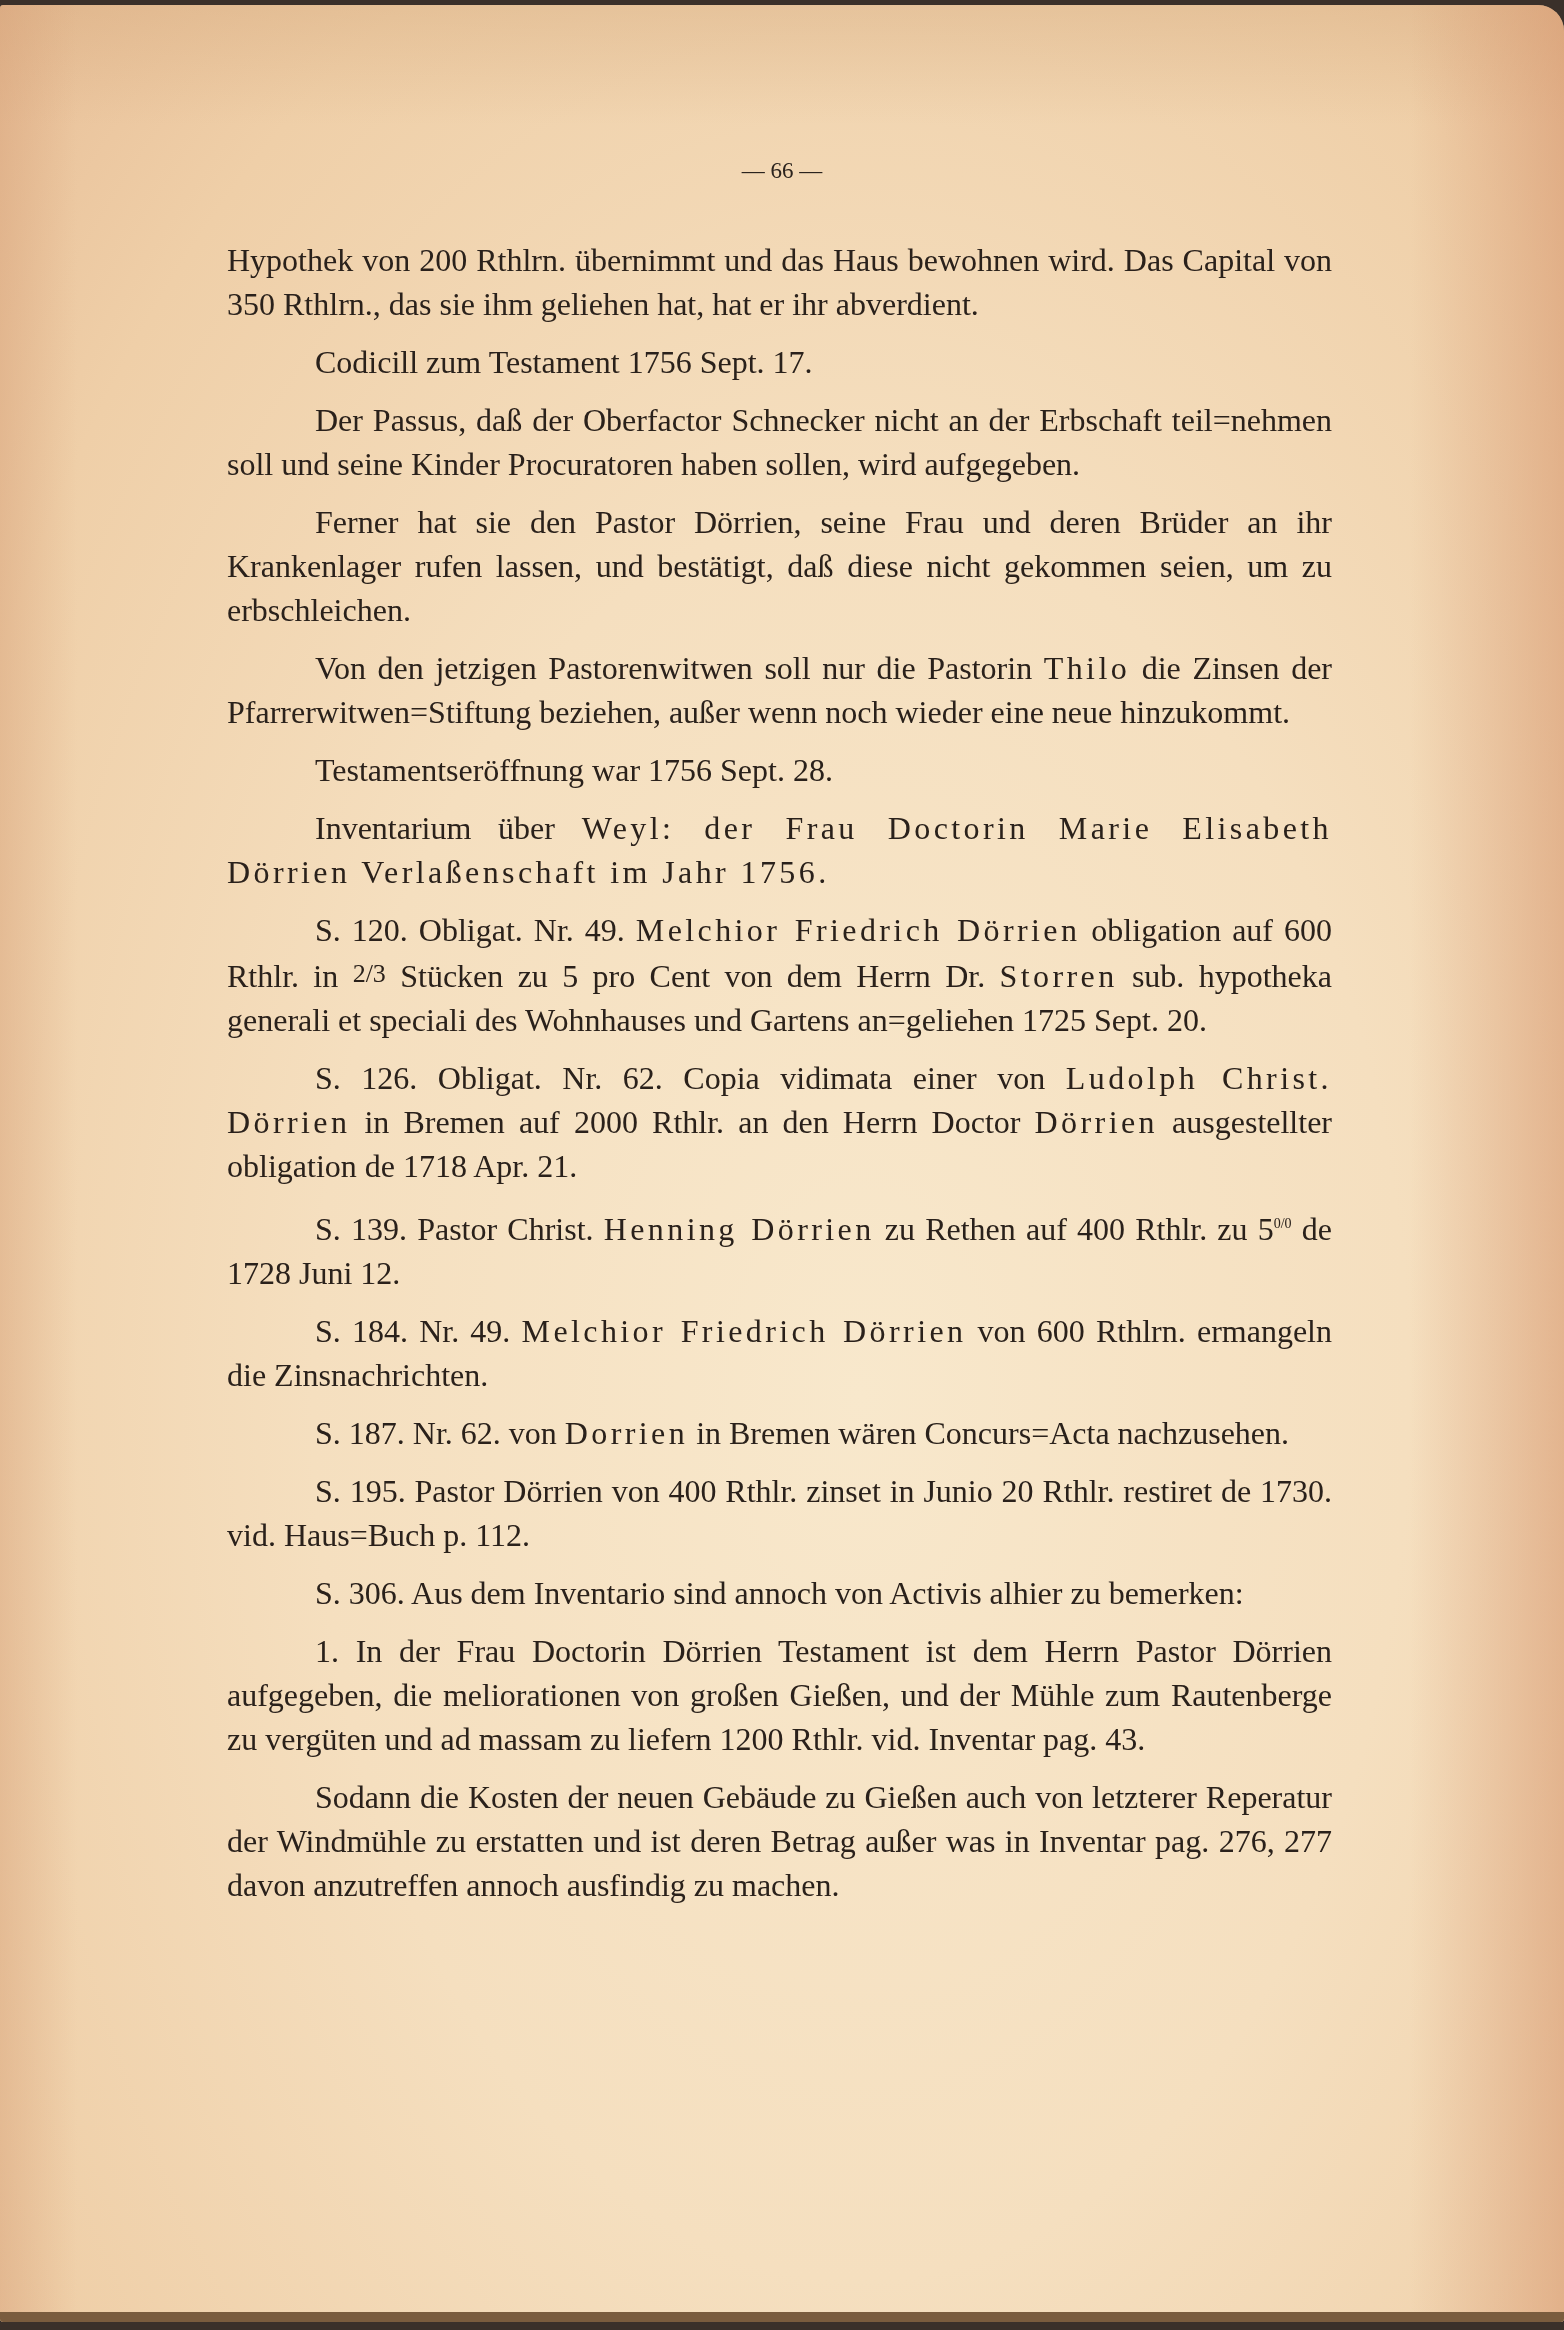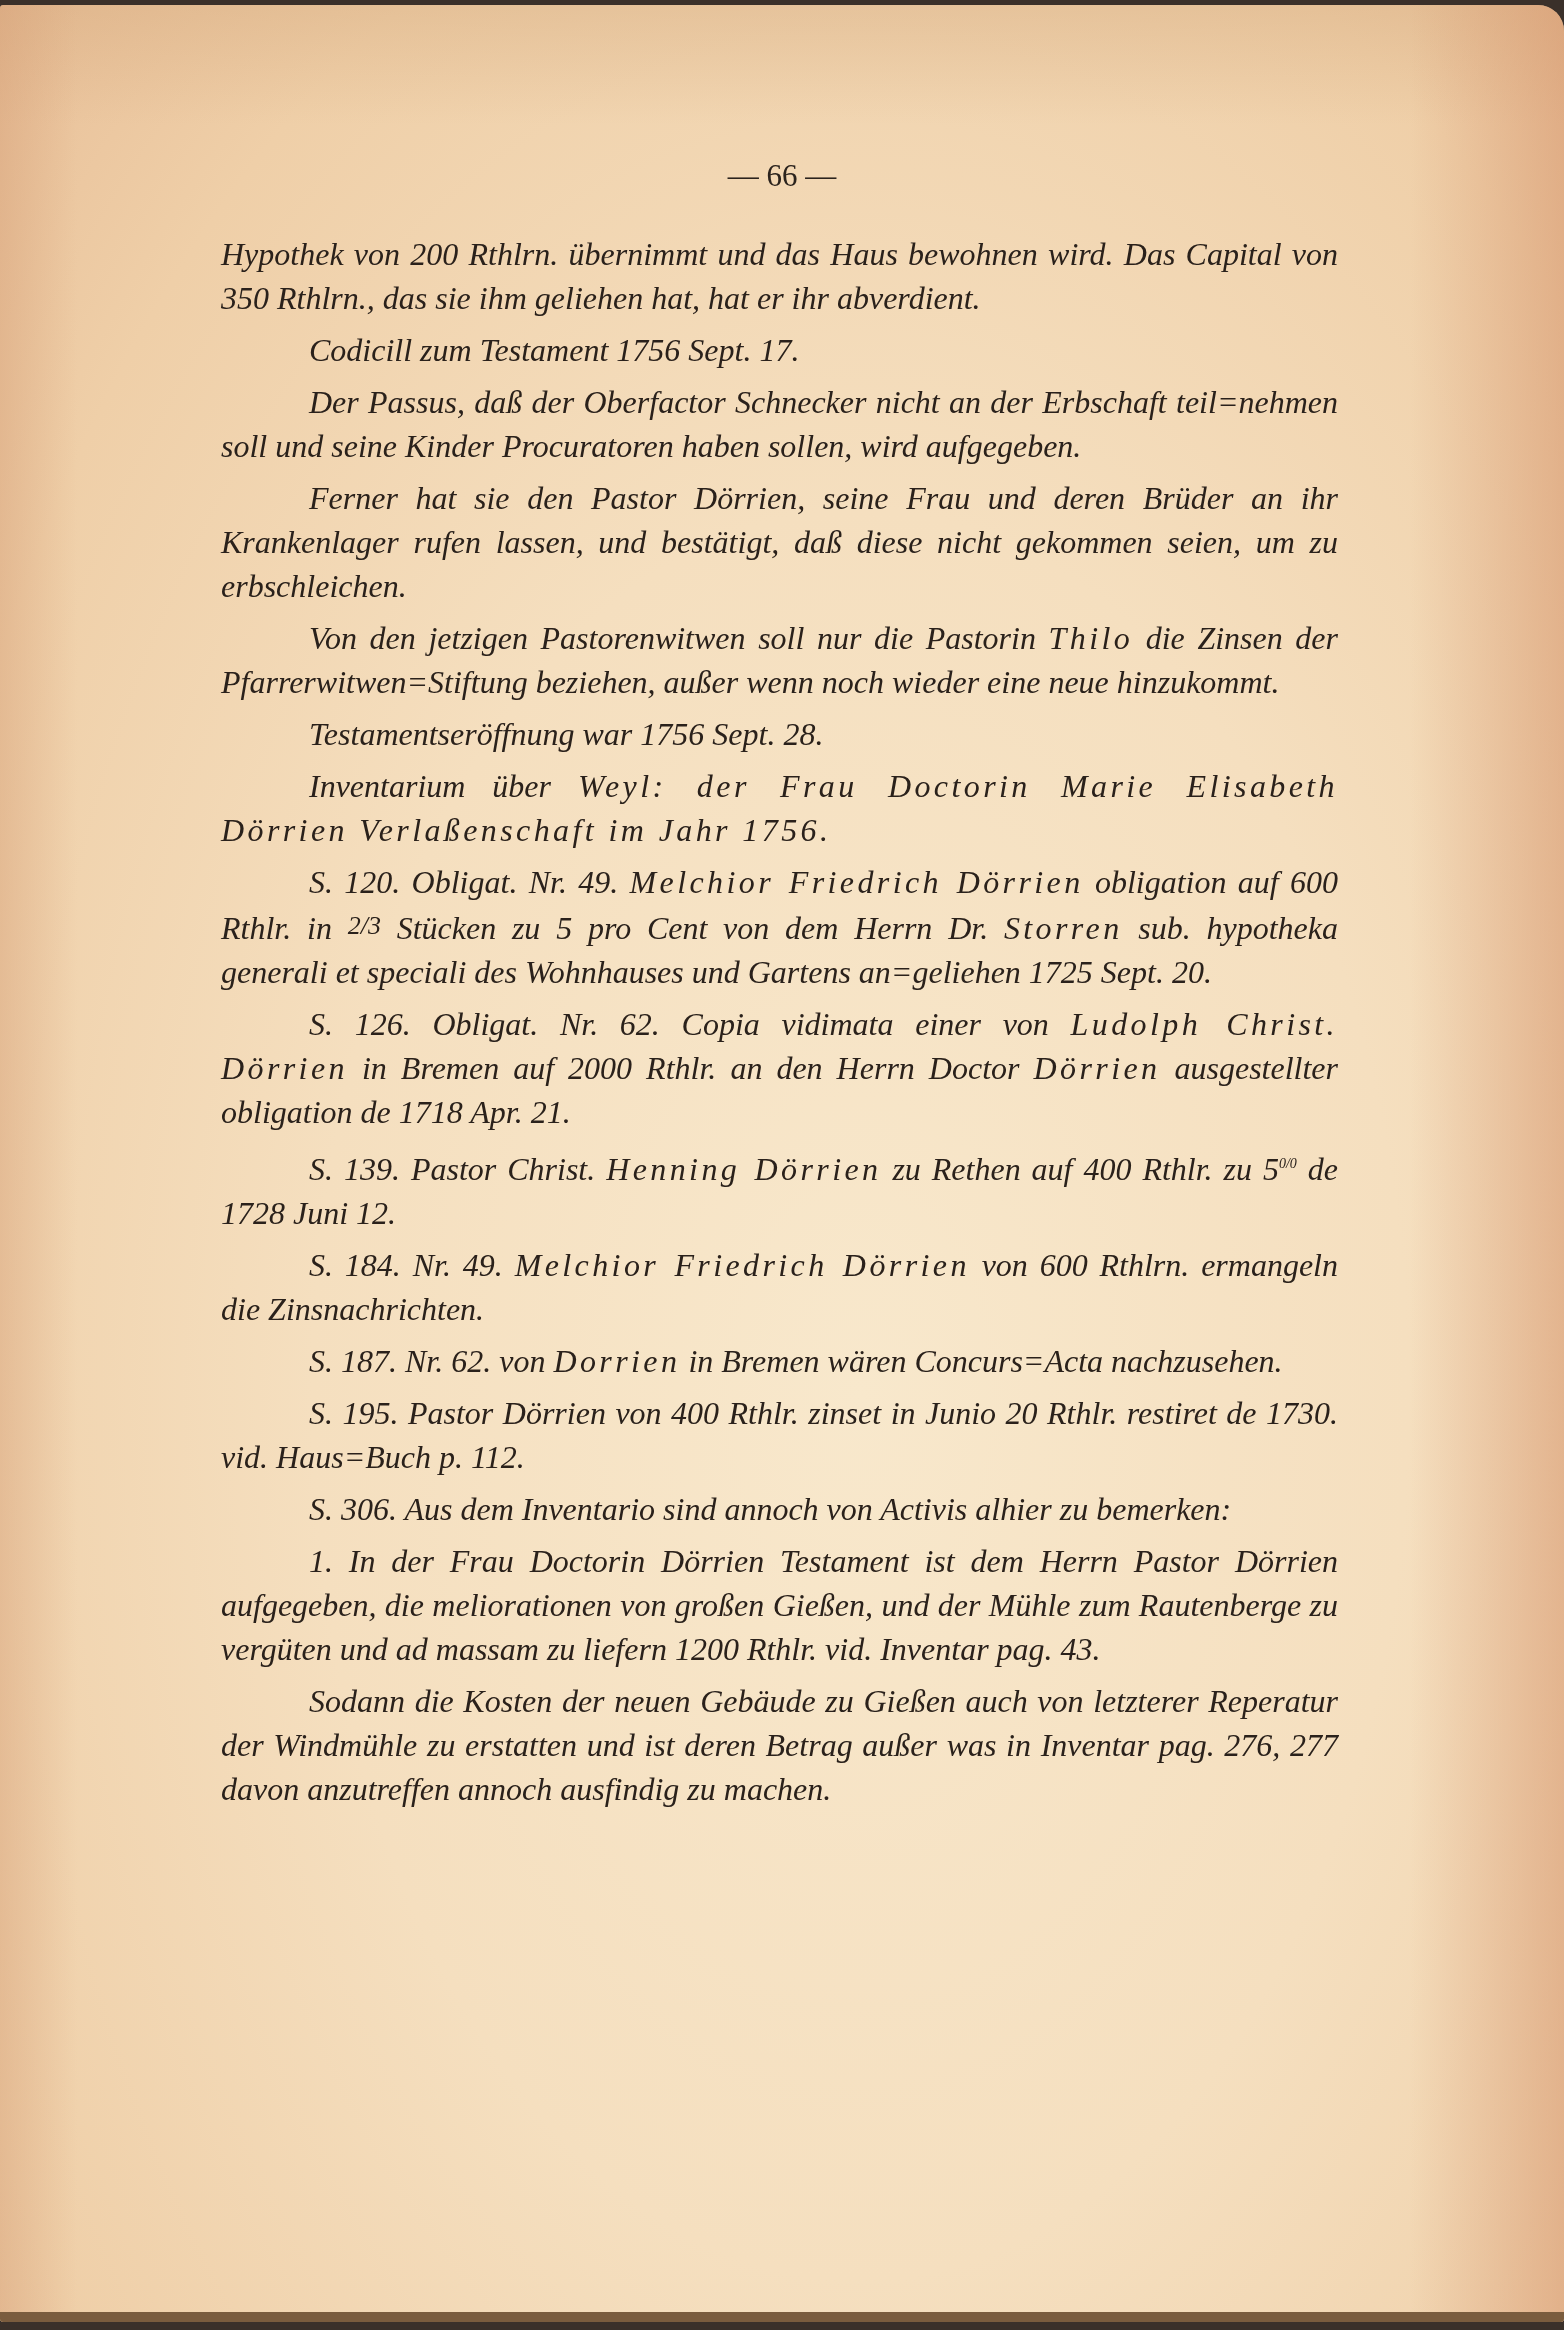--- a/index.html
+++ b/index.html
@@ -22,30 +22,30 @@
       linear-gradient(to left, rgba(214,150,110,0.55) 0px, rgba(214,150,110,0) 154px),
       linear-gradient(to bottom, rgba(210,165,120,0.35) 0px, rgba(210,165,120,0) 120px);
     pointer-events: none;
   }
   .bottom-edge {
     position: absolute; left: 0; bottom: 0; width: 1564px; height: 10.3px;
     background: #7a5c3e;
   }
   .page-number {
     position: absolute; top: 153px; left: 0; width: 1564px;
-    text-align: center; font-size: 31px; color: #2b231d;
+    text-align: center; font-size: 23px; color: #2b231d;
     font-family: "Liberation Serif", serif;
   }
   .text {
     position: absolute; left: 213px; top: 219px; width: 1133px;
     color: #2a211b;
     font-family: "Liberation Serif", serif;
     font-size: 32px; line-height: 44px;
   }
-  .p { text-align: justify; text-align-last: left; margin: 8px; font-style: italic; }
+  .p { text-align: justify; text-align-last: left; margin: 14px; }
   .p.indent { text-indent: 88px; }
   .sp { letter-spacing: 3.4px; }
   .frac { font-size: 26px; vertical-align: 5.1px; }
   sup { font-size: 14px; }
 </style>
 </head>
 <body>
 
 <div class="page">
   <div class="page-number">— 66 —</div>

